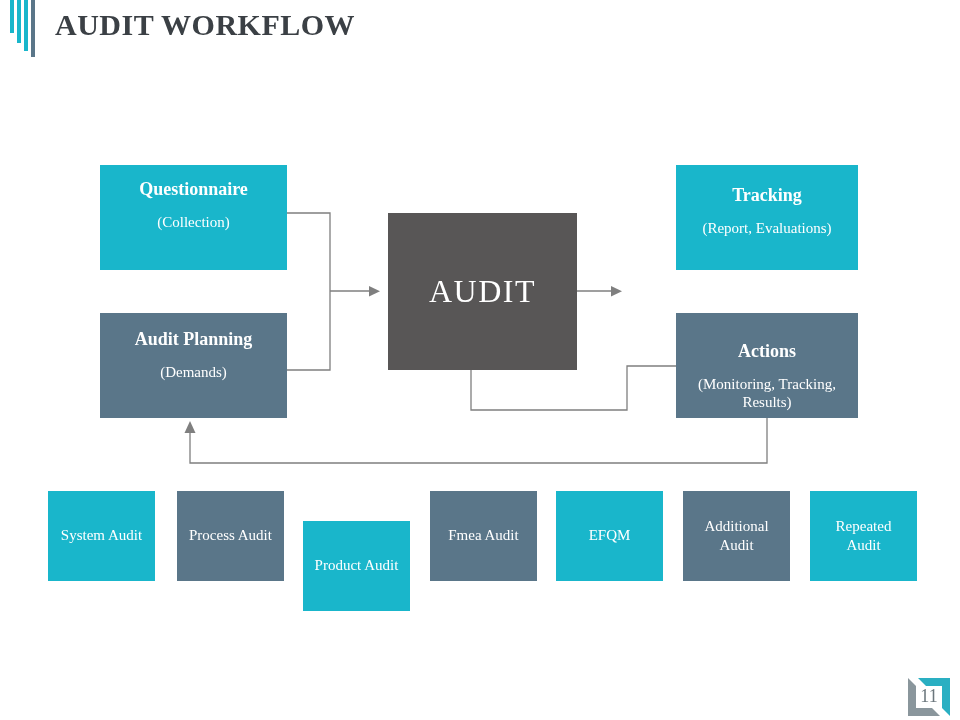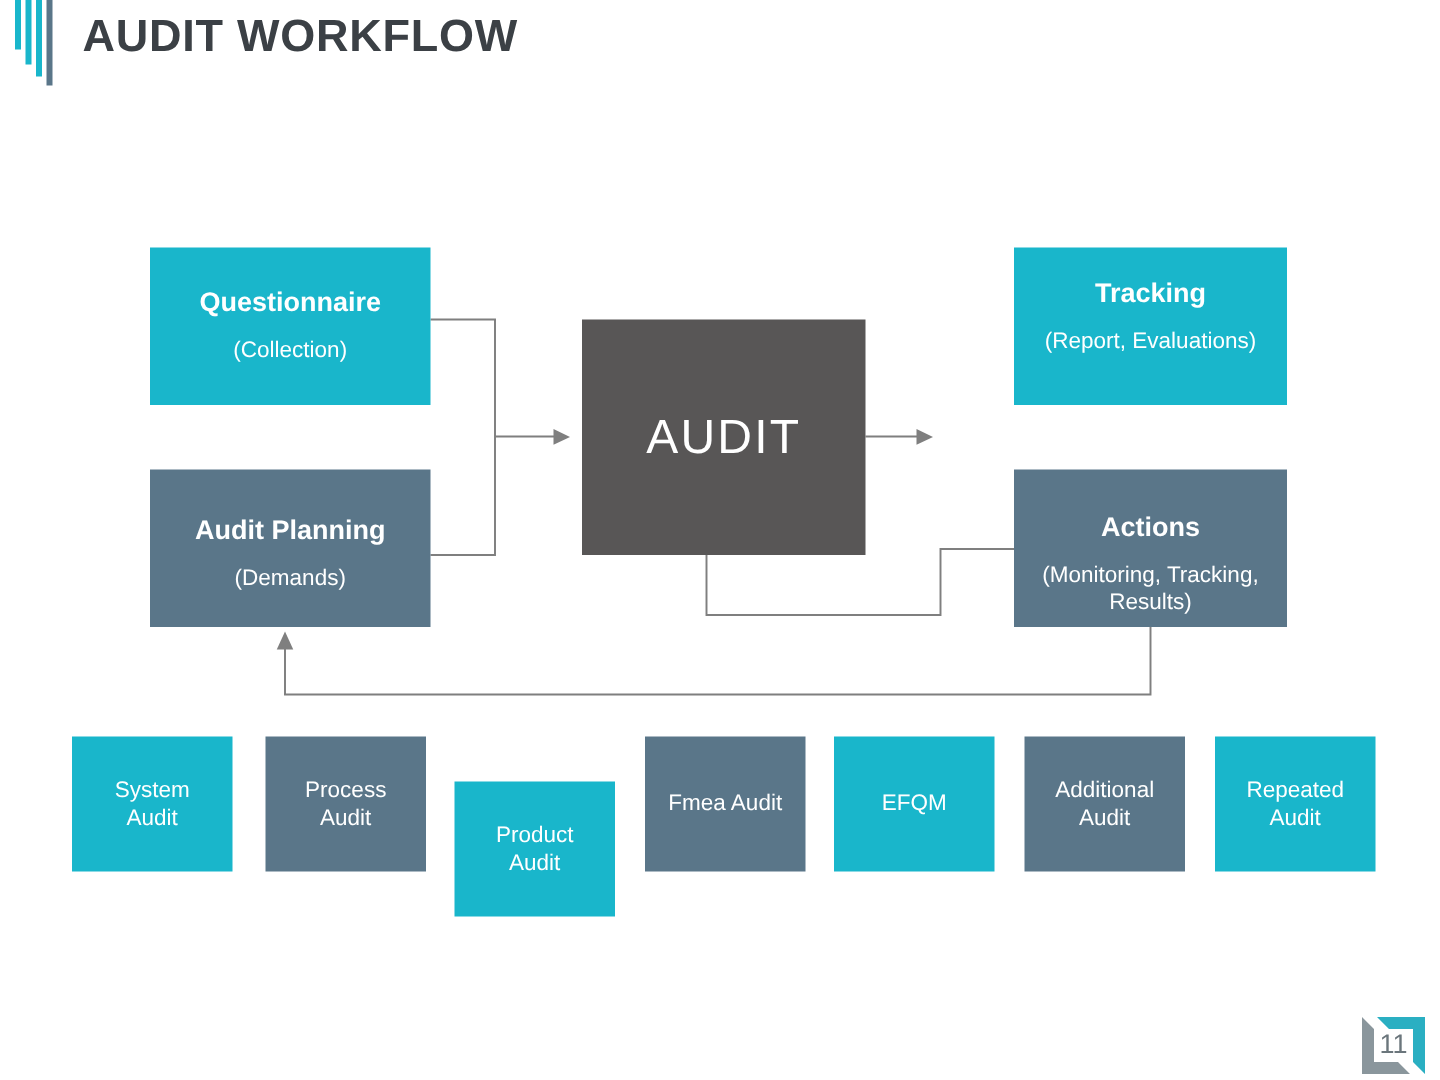--- a/index.html
+++ b/index.html
@@ -2,21 +2,21 @@
 <html style="--teal: #19B6CB; --slate: #5A7689; --dark: #585656; --line: #7F7F7F; --title: #3B4045; --badge_gray: #8A969C;"><head>
 <meta charset="utf-8">
 <style>
   html, body { margin: 0; padding: 0; background: #e8e8e8; }
   * { box-sizing: border-box; }
   .slide {
     position: relative;
     width: 960px; height: 720px;
     background: #ffffff;
     overflow: hidden;
-    font-family: Liberation Sans, sans-serif;
+    font-family: Liberation Serif, serif;
   }
 
   
   .title-bars { position: absolute; left: 0; top: 0; width: 40px; height: 60px; }
   .title-bars .bar { position: absolute; top: 0; width: 4px; }
   .bar1 { left: 10px; height: 33px; background: var(--teal, #19B6CB); }
   .bar2 { left: 17px; height: 43px; background: var(--teal, #19B6CB); }
   .bar3 { left: 24px; height: 51px; background: var(--teal, #19B6CB); }
   .bar4 { left: 31px; height: 57px; width: 5px; background: var(--slate, #5A7689); }
   .page-title {
@@ -28,29 +28,29 @@
   
   .connectors { position: absolute; left: 0; top: 0; width: 960px; height: 720px; pointer-events: none; }
   .connectors polyline, .connectors line { fill: none; stroke: var(--line, #7F7F7F); stroke-width: 1.3; }
   .connectors polygon { fill: var(--line, #7F7F7F); stroke: none; }
 
   
   .node {
     position: absolute;
     display: flex; flex-direction: column; align-items: center;
     text-align: center; color: #ffffff;
-    padding-top: 26px;
+    padding-top: 14px;
   }
   .node .label { font-size: 18px; font-weight: 700; line-height: 1.2; }
   .node .sublabel { font-size: 15px; font-weight: 400; margin-top: 12px; line-height: 1.25; padding: 0 8px; }
   .teal-fill  { background: var(--teal, #19B6CB); }
   .slate-fill { background: var(--slate, #5A7689); }
 
   .node-questionnaire { left: 100px; top: 165px; width: 187px; height: 105px; }
-  .node-audit-planning{ left: 100px; top: 313px; width: 187px; height: 105px; padding-top: 30px; }
+  .node-audit-planning{ left: 100px; top: 313px; width: 187px; height: 105px; padding-top: 16px; }
   .node-results       { left: 676px; top: 165px; width: 182px; height: 105px; padding-top: 20px; }
   .node-actions       { left: 676px; top: 313px; width: 182px; height: 105px; padding-top: 28px; }
 
   .node-audit-center {
     position: absolute; left: 388px; top: 213px; width: 189px; height: 157px;
     background: var(--dark, #585656);
     display: flex; align-items: center; justify-content: center;
     color: #ffffff; font-size: 32px; font-weight: 400; letter-spacing: 1.5px;
   }
 

